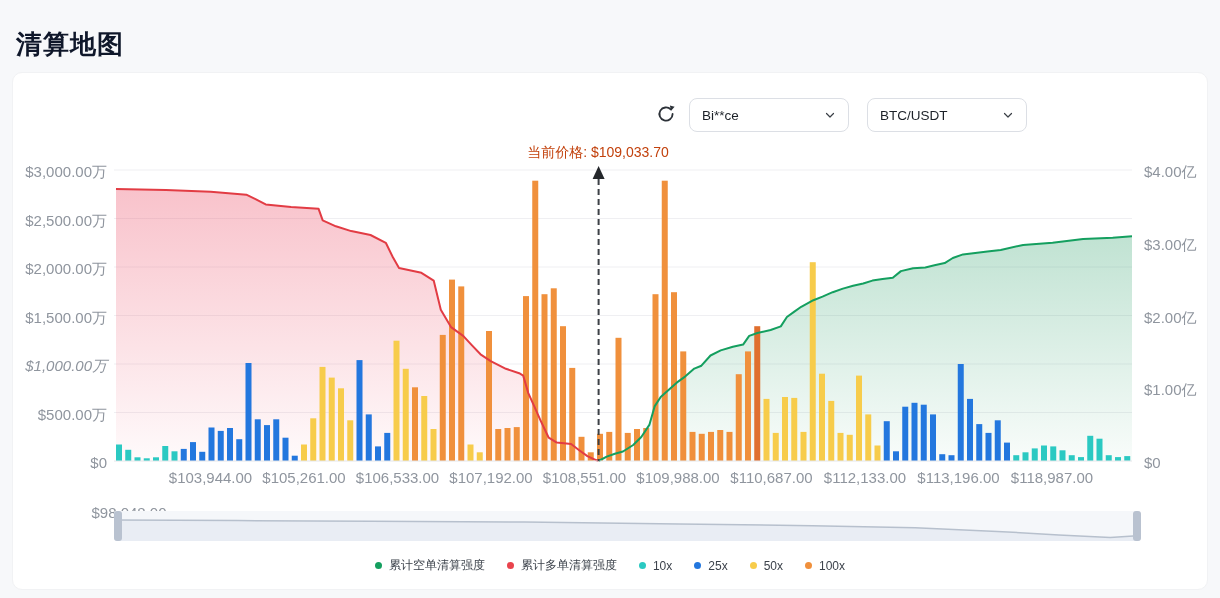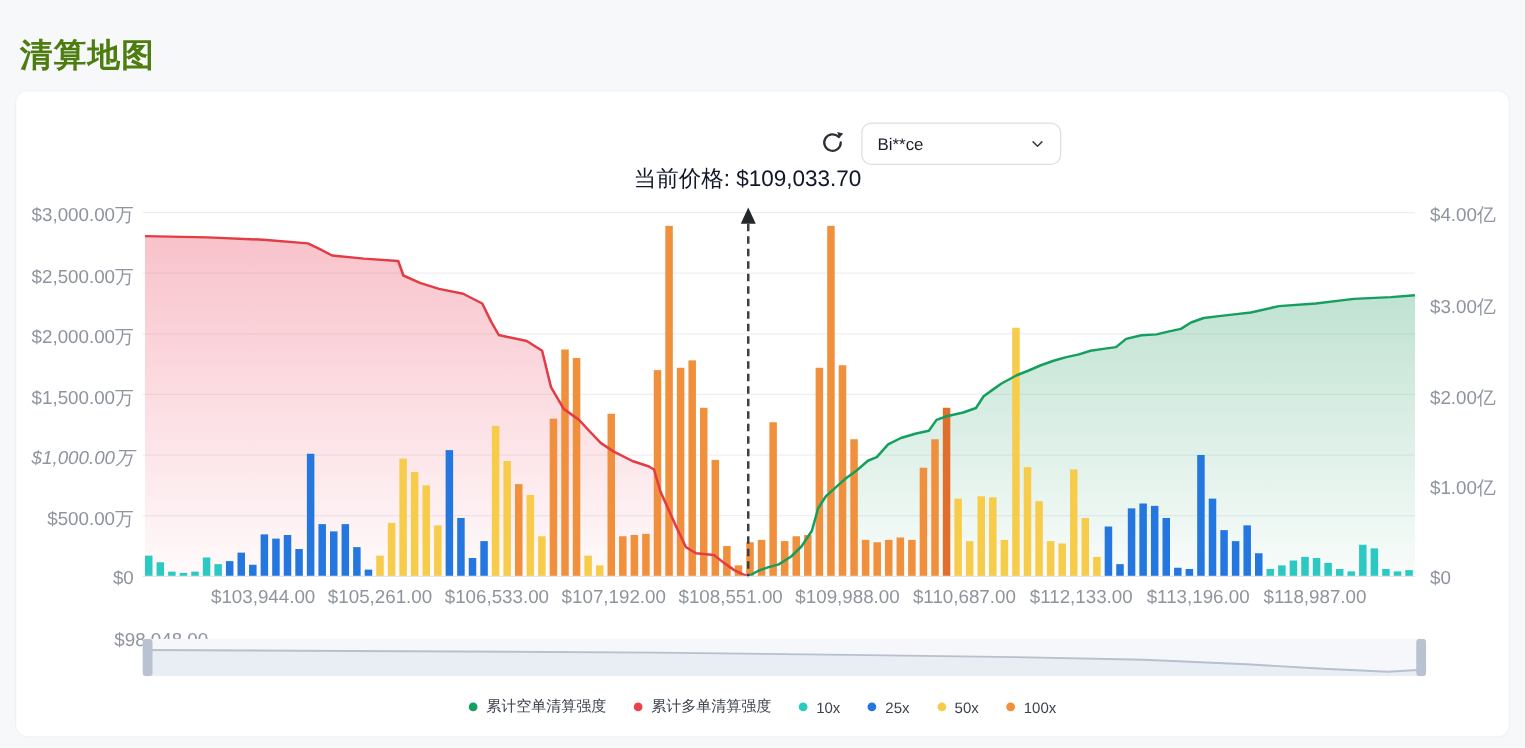--- a/index.html
+++ b/index.html
@@ -3,21 +3,21 @@
 <meta charset="utf-8">
 <style>
   html,body{margin:0;padding:0;}
   body{
     width:1220px;height:598px;position:relative;overflow:hidden;
     background:#f7f8fa;font-family:"Liberation Sans",sans-serif;
     -webkit-font-smoothing:antialiased;
   }
   .page-title{
     position:absolute;left:16px;top:10px;font-size:26px;font-weight:700;
-    color:#4d7c0f;letter-spacing:1px;
+    color:#0f172a;letter-spacing:1px;
   }
   .card{
     position:absolute;left:12px;top:72px;width:1196px;height:518px;
     background:#ffffff;border-radius:10px;border:1px solid #f1f2f4;box-sizing:border-box;
   }
   
   .refresh-btn{
     position:absolute;left:641px;top:30px;width:24px;height:24px;border:none;background:transparent;
     cursor:pointer;padding:0;
   }
@@ -32,22 +32,22 @@
   .range-group{position:absolute;left:1030px;top:28px;display:flex;align-items:center;gap:14px;}
   .range-btn{
     border:none;background:transparent;font-size:13px;color:#9aa1ab;cursor:pointer;
     padding:4px 6px;font-family:inherit;
   }
   .range-btn.active{
     border:1.5px solid #2a2e35;border-radius:15px;color:#15181e;padding:3px 12px;
   }
   
   .current-price{
-    position:absolute;left:585px;top:58px;transform:translateX(-50%);
-    font-size:18px;color:#0f172a;white-space:nowrap;
+    position:absolute;left:585px;top:71px;transform:translateX(-50%);
+    font-size:14px;color:#c2410c;white-space:nowrap;
   }
   .plot{position:absolute;left:101px;top:88px;width:1018px;height:302px;}
   .axis-label{position:absolute;font-size:15px;color:#8f959e;white-space:nowrap;}
   .y-left{width:92px;text-align:right;}
   .x-lab{transform:translateX(-50%);}
   
   .navigator{position:absolute;left:101px;top:438px;width:1027px;height:30px;cursor:ew-resize;}
   
   .legend{
     position:absolute;left:0;top:484px;width:100%;display:flex;gap:22px;
@@ -70,20 +70,26 @@
     </svg>
   </button>
 
   <div class="select exchange">
     <span>Bi**ce</span>
     <svg width="12" height="12" viewBox="0 0 24 24">
         <path d="M5 9l7 7 7-7" fill="none" stroke="#3a3f46" stroke-width="2.4" stroke-linecap="round" stroke-linejoin="round"></path>
       </svg>
   </div>
 
+  <div class="select pair">
+    <span>BTC/USDT</span>
+    <svg width="12" height="12" viewBox="0 0 24 24">
+        <path d="M5 9l7 7 7-7" fill="none" stroke="#3a3f46" stroke-width="2.4" stroke-linecap="round" stroke-linejoin="round"></path>
+      </svg>
+  </div>
 
 
   <div class="current-price">当前价格: $109,033.70</div>
 
   <svg id="plot-svg" class="plot" viewBox="0 0 1018 302">
       <defs>
         <linearGradient id="gPink" x1="0" y1="0" x2="0" y2="1">
           <stop offset="0" stop-color="#ee5f76" stop-opacity="0.38"></stop>
           <stop offset="1" stop-color="#ee5f76" stop-opacity="0.03"></stop>
         </linearGradient>

